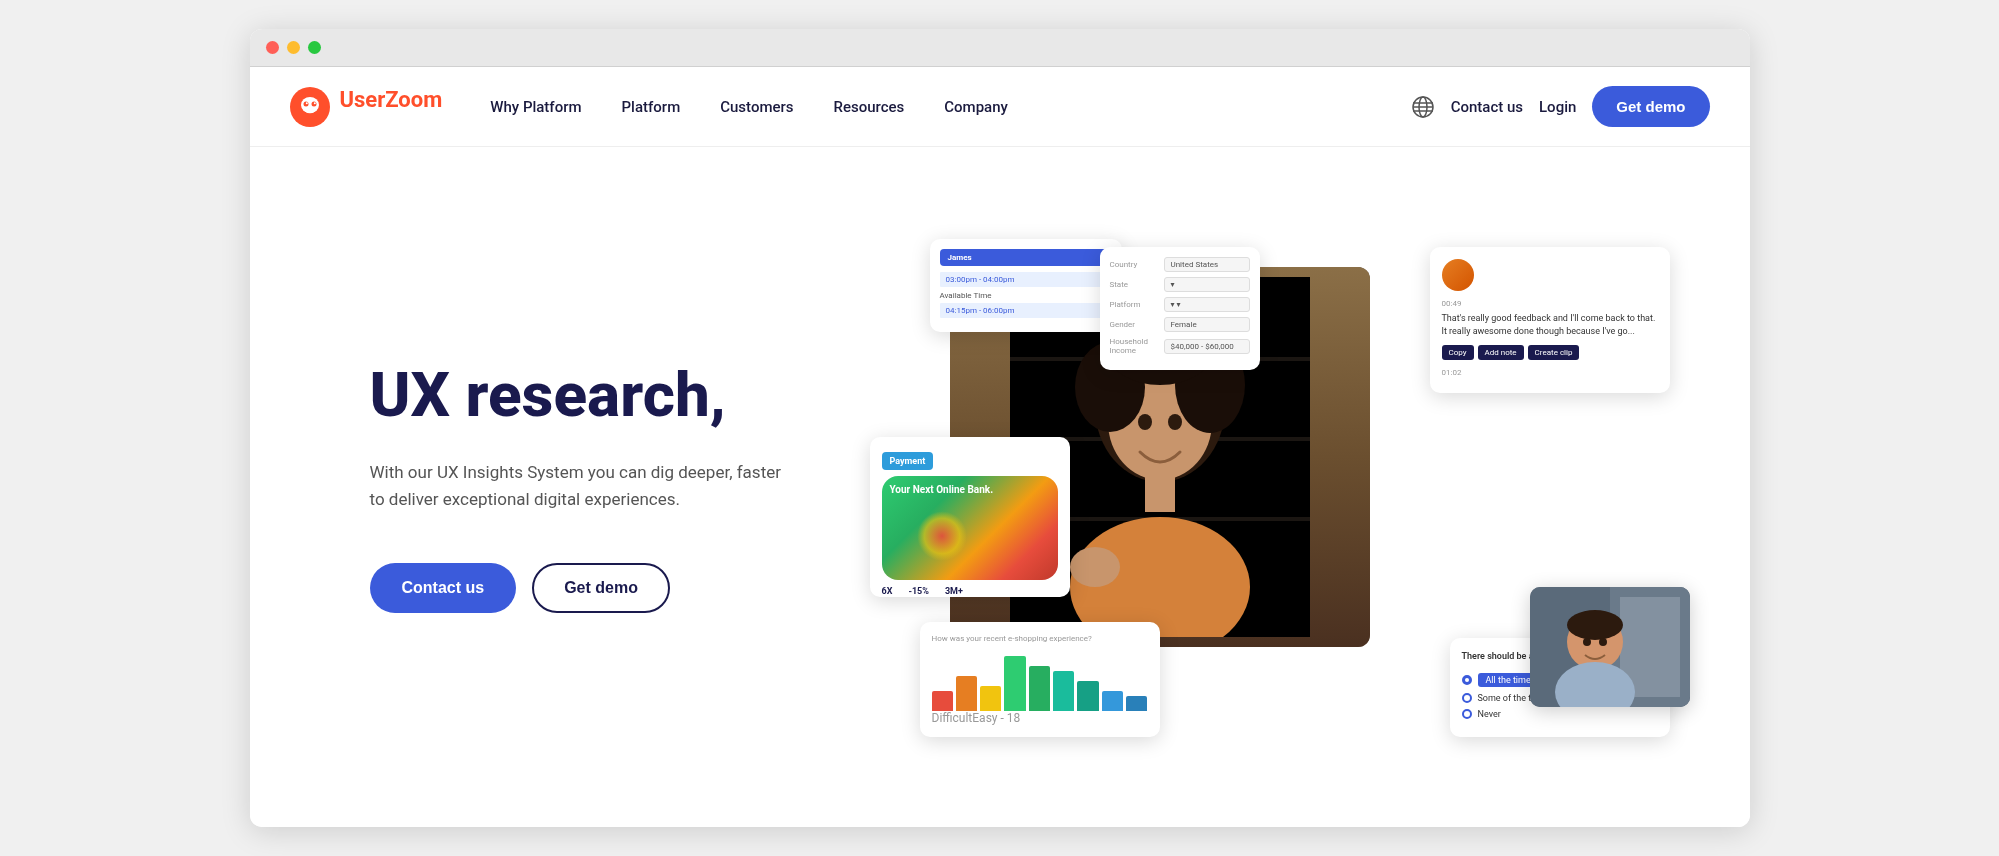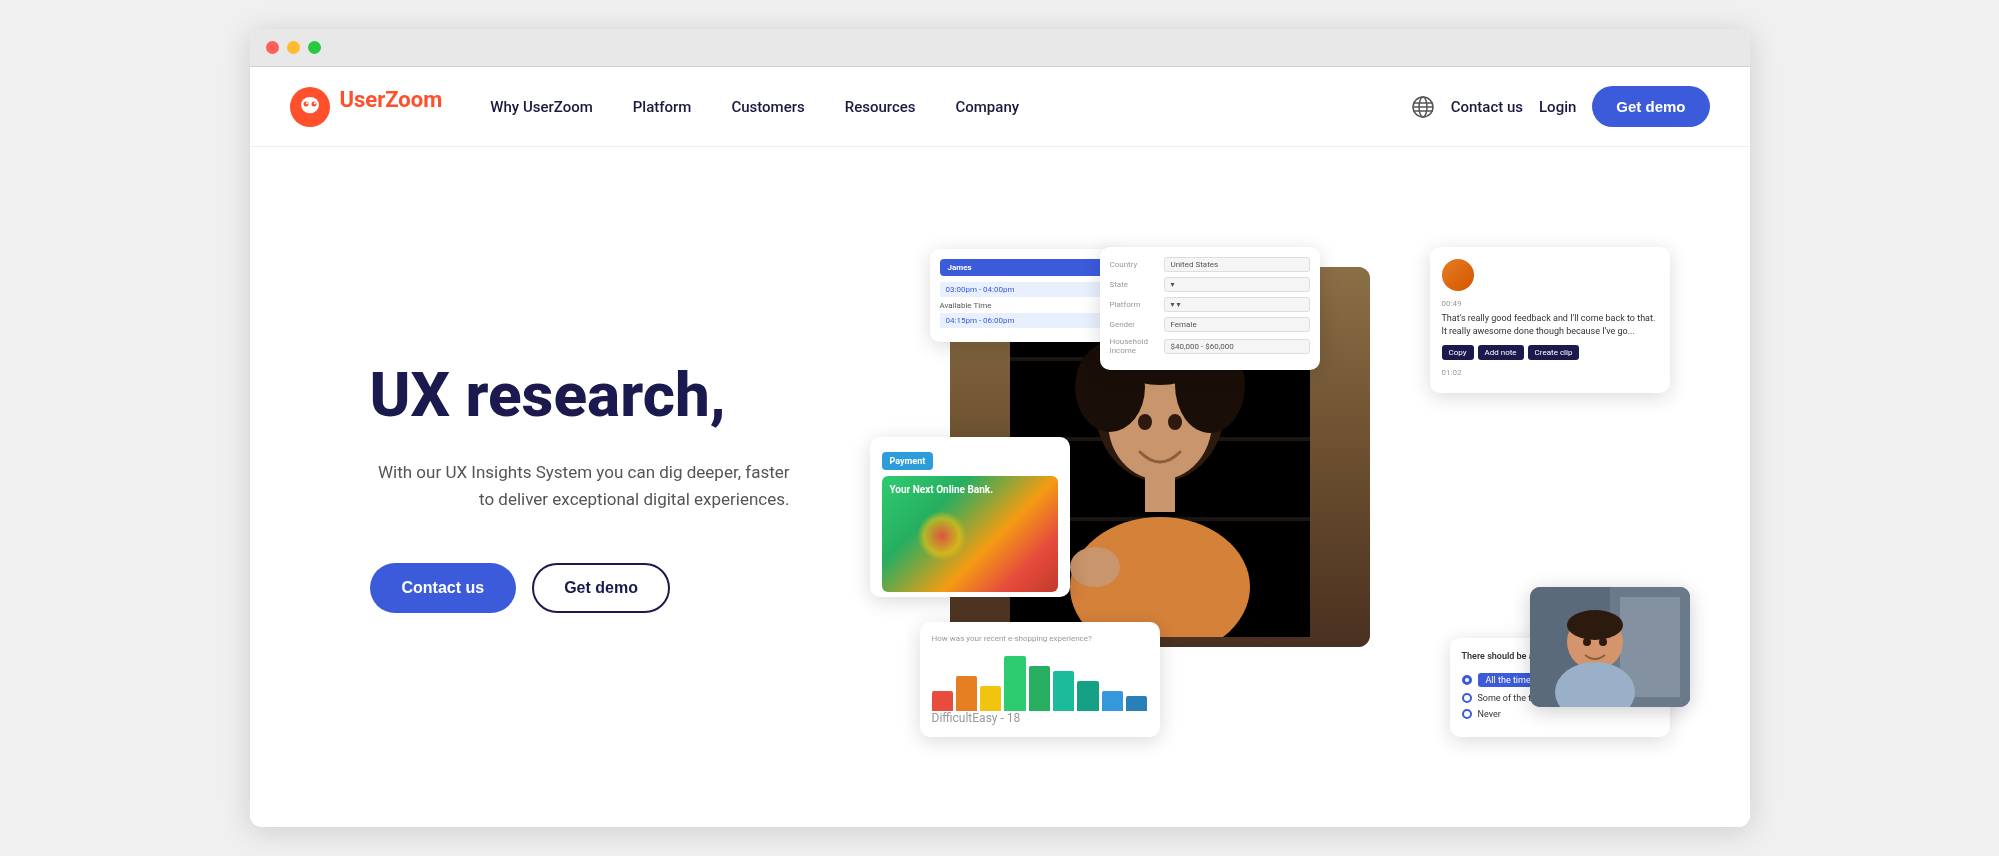--- a/index.html
+++ b/index.html
@@ -143,21 +143,20 @@
       line-height: 1.1;
       margin-bottom: 30px;
     }
 
     .hero-subtitle {
       font-size: 17px;
       color: #555;
       line-height: 1.6;
       margin-bottom: 50px;
       max-width: 420px;
-      text-align: right;
     }
 
     .hero-buttons {
       display: flex;
       gap: 16px;
       align-items: center;
     }
 
     .btn-contact {
       background: #3b5bdb;
@@ -240,23 +239,23 @@
       color: #fff;
       background: #2d9cdb;
       padding: 4px 8px;
       border-radius: 4px;
       margin-bottom: 6px;
       display: inline-block;
     }
 
     .heatmap-visual {
       width: 100%;
-      height: 116px;
+      height: 104px;
       background: linear-gradient(135deg, #2ecc71 0%, #27ae60 30%, #f39c12 60%, #e74c3c 80%, #c0392b 100%);
-      border-radius: 6px;
+      border-radius: 16px;
       position: relative;
     }
 
     .heatmap-spot {
       position: absolute;
       top: 35px;
       left: 35px;
       width: 50px;
       height: 50px;
       border-radius: 50%;
@@ -271,21 +270,21 @@
 
     .heatmap-stat {
       font-size: 9px;
       font-weight: 700;
       color: #1a1a4e;
     }
 
     
     .card-schedule {
       position: absolute;
-      top: 12px;
+      top: 2px;
       left: 60px;
       width: 192px;
       background: #fff;
       border-radius: 10px;
       box-shadow: 0 4px 20px rgba(0,0,0,0.15);
       padding: 10px;
       font-size: 9px;
       color: #333;
     }
 
@@ -481,21 +480,21 @@
       display: flex;
       align-items: center;
       justify-content: center;
     }
 
     
     .card-filters {
       position: absolute;
       top: 10px;
       left: 230px;
-      width: 220px;
+      width: 160px;
       background: #fff;
       border-radius: 10px;
       box-shadow: 0 4px 20px rgba(0,0,0,0.15);
       padding: 10px;
     }
 
     .filter-row {
       display: flex;
       align-items: center;
       justify-content: space-between;
@@ -546,21 +545,21 @@
         <circle cx="16" cy="17" r="2.5" fill="#FF4F2B"></circle>
         <circle cx="24" cy="17" r="2.5" fill="#FF4F2B"></circle>
         <circle cx="16.8" cy="16.2" r="1" fill="white"></circle>
         <circle cx="24.8" cy="16.2" r="1" fill="white"></circle>
         <path d="M14 23 Q20 28 26 23" stroke="white" stroke-width="1.5" fill="none" stroke-linecap="round"></path>
       </svg>
       <span class="logo-text">UserZoom</span>
     </div>
 
     <div class="nav-links">
-      <span class="nav-link">Why UserZoom</span>
+      <span class="nav-link">Why Platform</span>
       <span class="nav-link">Platform</span>
       <span class="nav-link">Customers</span>
       <span class="nav-link">Resources</span>
       <span class="nav-link">Company</span>
     </div>
 
     <div class="nav-right">
       <svg class="globe-icon" viewBox="0 0 24 24" fill="none" stroke="#555" stroke-width="1.5">
         <circle cx="12" cy="12" r="10"></circle>
         <ellipse cx="12" cy="12" rx="4" ry="10"></ellipse>

